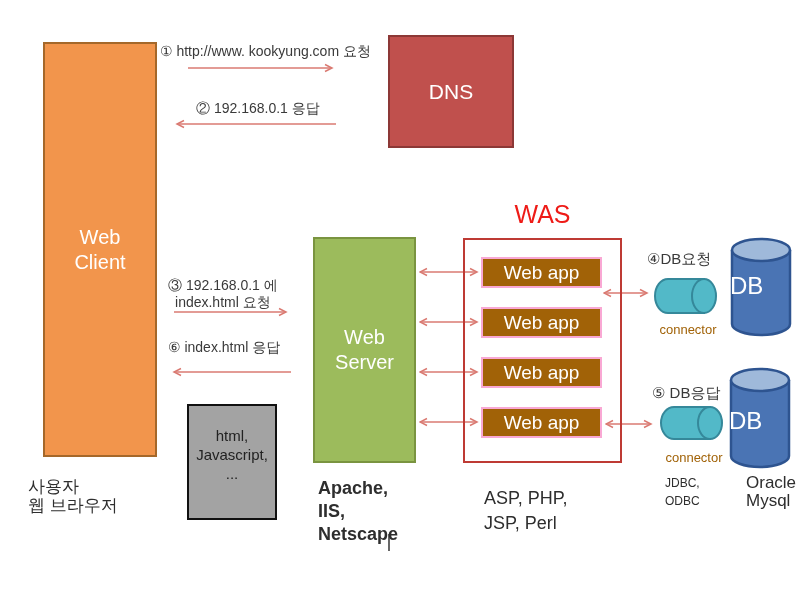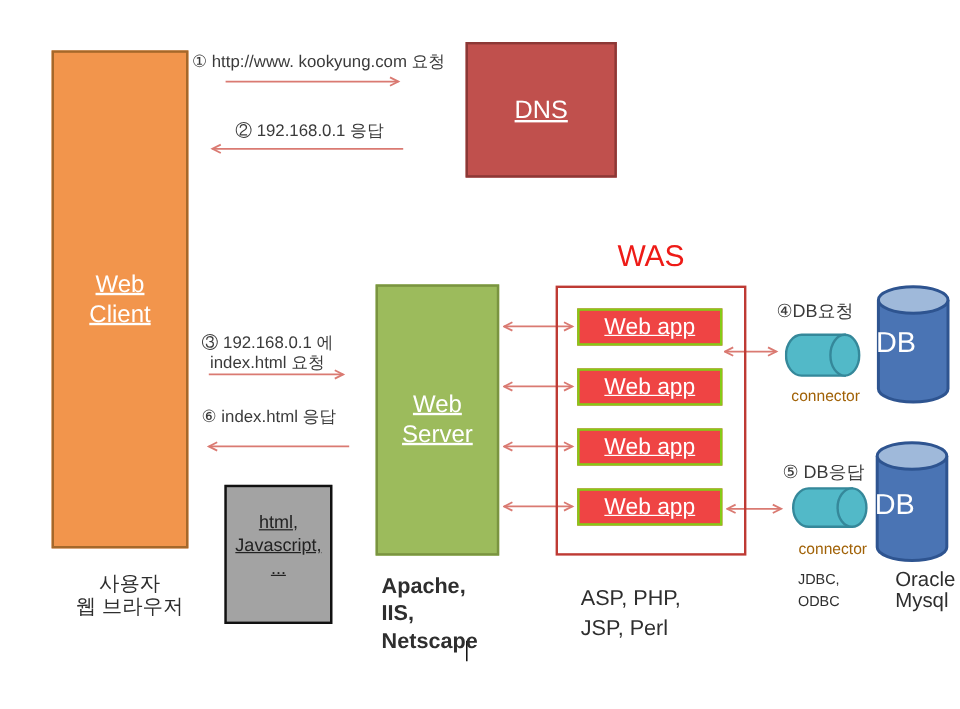--- a/index.html
+++ b/index.html
@@ -4,43 +4,43 @@
 <style>
   * { margin:0; padding:0; box-sizing:border-box; }
   body { background:#fff; }
   .canvas {
     position:relative; width:800px; height:591px; background:#ffffff;
     font-family:"Liberation Sans", sans-serif; overflow:hidden; color:#3a3a3a;
   }
   .abs { position:absolute; }
   .box {
     position:absolute; display:flex; flex-direction:column;
-    align-items:center; justify-content:center; color:#fff; text-align:center;text-decoration:underline;
+    align-items:center; justify-content:center; color:#fff; text-align:center;
   }
   .web-client { left:43px; top:42px; width:114px; height:415px;
     background:#f2954c; border:2px solid #a5682a; font-size:20px; line-height:25px; }
   .dns { left:388px; top:35px; width:126px; height:113px;
     background:#c0504d; border:2px solid #8c3836; font-size:21px; }
   .web-server { left:313px; top:237px; width:103px; height:226px;
     background:#9cbb5c; border:2px solid #7a9440; font-size:20px; line-height:25px; }
   .was-box { left:463px; top:238px; width:159px; height:225px;
     background:transparent; border:2px solid #be3a34; }
   .was-title { left:463px; top:200px; width:159px; text-align:center;
     color:#ee1b17; font-size:25px; }
-  .webapp { left:481px; width:121px; height:31px; background:#ef4444;
-    border:2px solid #84cc16; font-size:19px; }
+  .webapp { left:481px; width:121px; height:31px; background:#a16207;
+    border:2px solid #f9a8d4; font-size:19px; }
   .wa1 { top:257px; } .wa2 { top:307px; } .wa3 { top:357px; } .wa4 { top:407px; }
   .html-box { left:187px; top:404px; width:90px; height:116px; background:#a3a3a3;
     border:2px solid #111; color:#222; font-size:15px; line-height:19px;
     justify-content:flex-start; padding-top:20px; }
   .flow-label { position:absolute; white-space:nowrap; font-size:14px; color:#3a3a3a; }
   .flow-label.two-line { line-height:17px;text-align:center; }
   .small-label { position:absolute; white-space:nowrap; font-size:13px; color:#a16207; }
   .caption { position:absolute; color:#2e2e2e; }
-  .user-caption { left:38px; top:477px; width:140px; text-align:center;
+  .user-caption { left:28px; top:477px; width:140px; 
     font-size:17px; line-height:19px; }
   .apache-caption { left:318px; top:477px; font-size:18px; line-height:23px;font-weight:bold; }
   .asp-caption { left:484px; top:486px; font-size:18px; line-height:25px; }
   .jdbc-caption { left:665px; top:474px; font-size:12px; line-height:18px; }
   .oracle-caption { left:746px; top:474px; font-size:17px; line-height:18px; }
   .db-label { position:absolute; width:62px; text-align:left; color:#fff; font-size:24px; }
   svg.layer { position:absolute; left:0; top:0; pointer-events:none; }
 </style>
 </head>
 <body>

